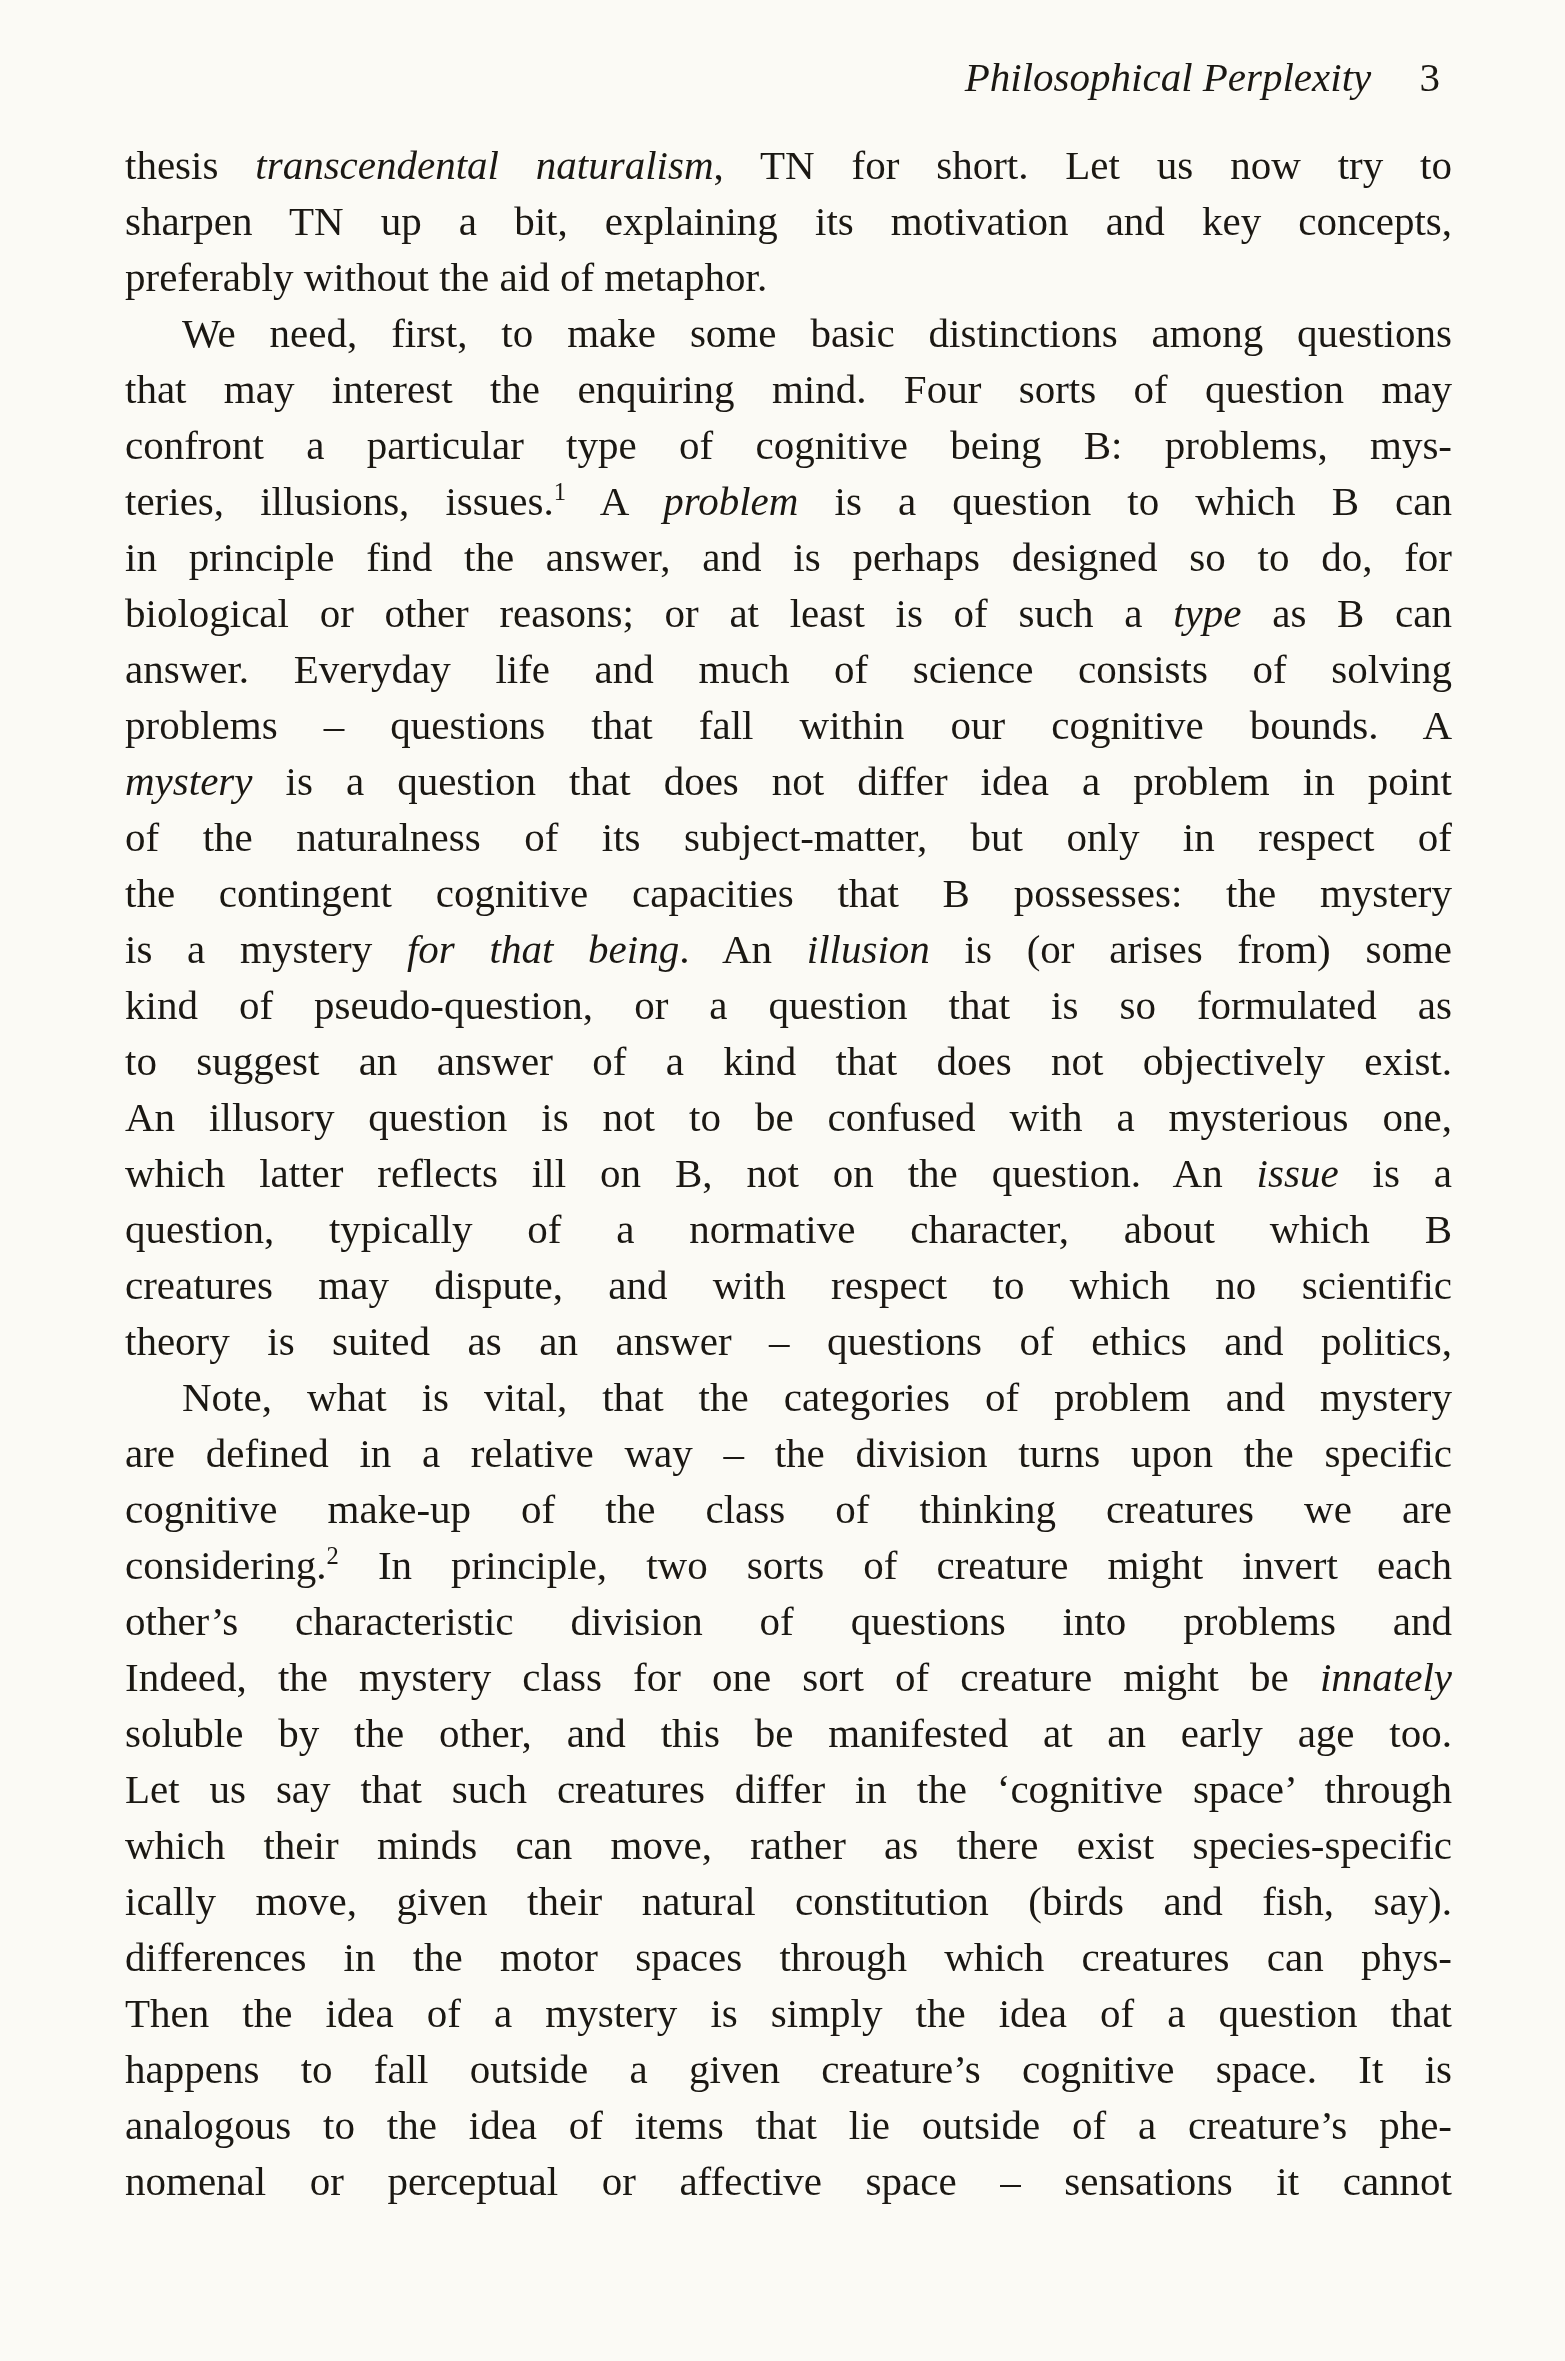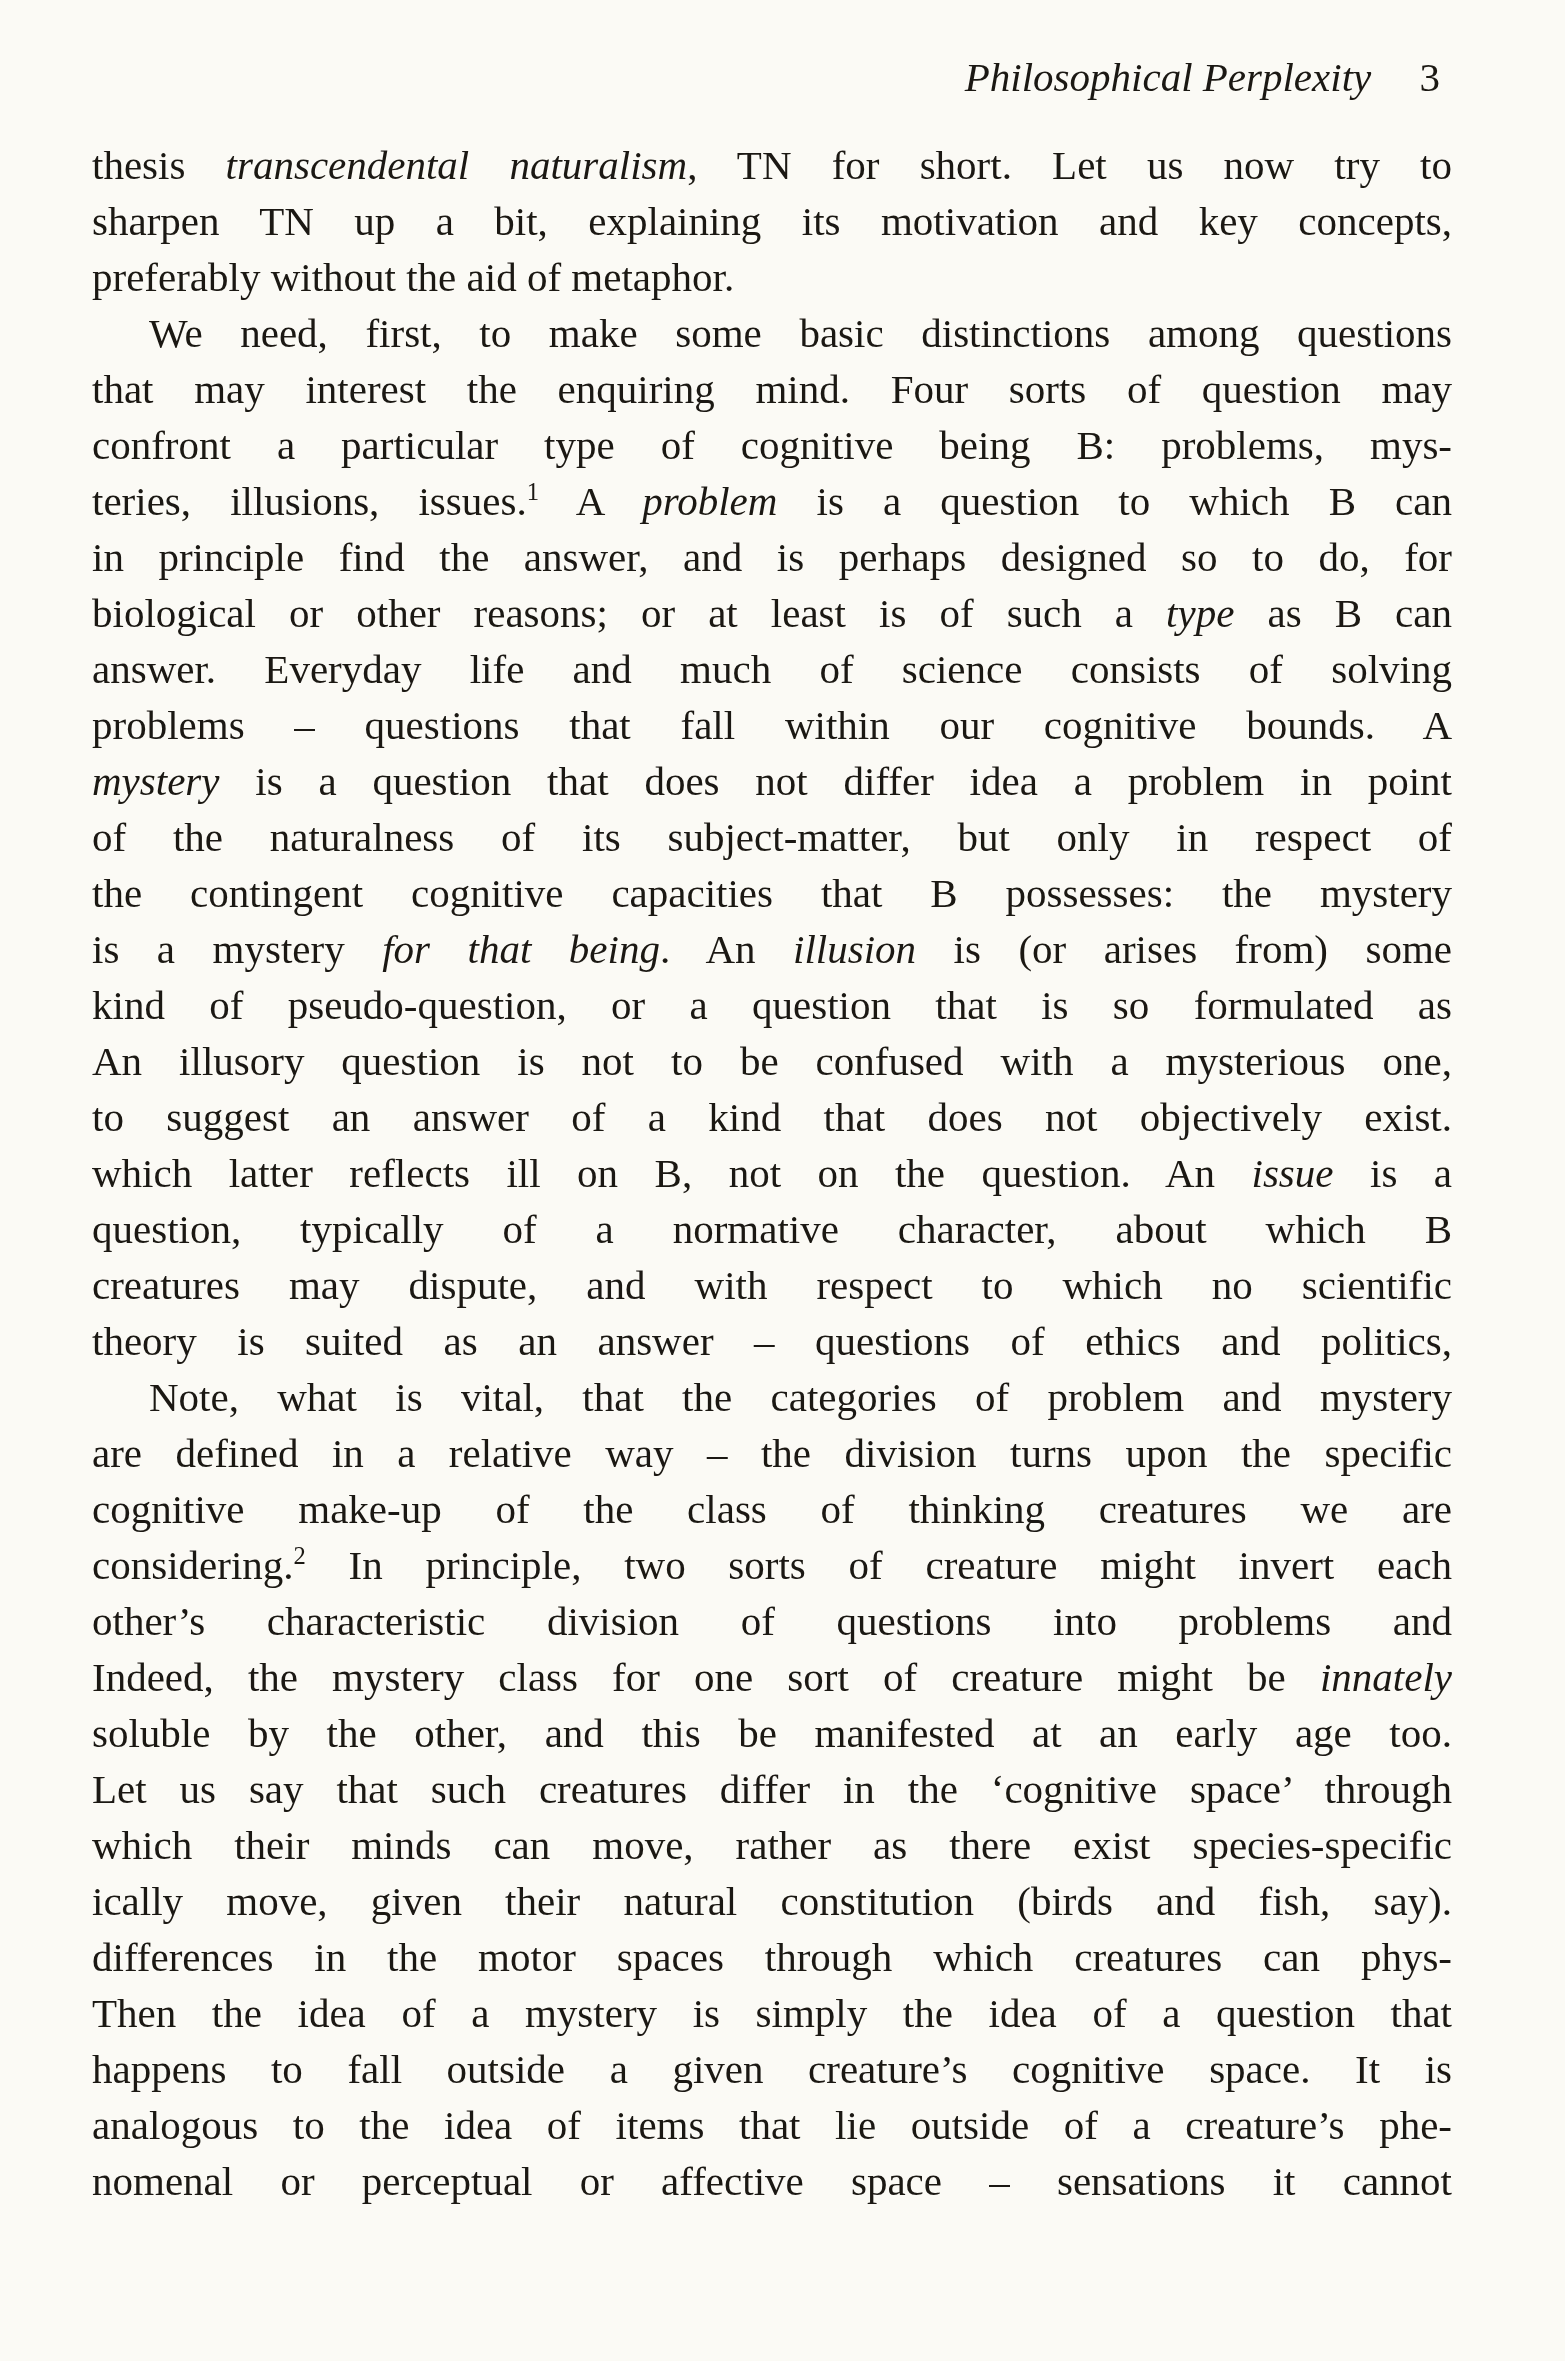--- a/index.html
+++ b/index.html
@@ -9,21 +9,21 @@
   }
   .page {
     position: relative;
     width: 1565px;
     height: 2361px;
     margin: 0 auto;
     background: #fbfaf5;
     color: #1b1813;
     font-family: "Liberation Serif", "DejaVu Serif", serif;
     box-sizing: border-box;
-    padding: 49px 125px 0 80px;
+    padding: 49px 125px 0 113px;
     overflow: hidden;
   }
   .running-header {
     font-size: 41px;
     line-height: 56px;
     text-align: right;
     margin-bottom: 32px;
     white-space: nowrap;
   }
   .rh-title {
@@ -78,22 +78,22 @@
       <div class="line j"><span>teries, illusions, issues.</span><sup>1</sup><span> A </span><i>problem</i><span> is a question to which B can</span></div>
       <div class="line j"><span>in principle find the answer, and is perhaps designed so to do, for</span></div>
       <div class="line j"><span>biological or other reasons; or at least is of such a </span><i>type</i><span> as B can</span></div>
       <div class="line j"><span>answer. Everyday life and much of science consists of solving</span></div>
       <div class="line j"><span>problems – questions that fall within our cognitive bounds. A</span></div>
       <div class="line j"><i>mystery</i><span> is a question that does not differ idea a problem in point</span></div>
       <div class="line j"><span>of the naturalness of its subject-matter, but only in respect of</span></div>
       <div class="line j"><span>the contingent cognitive capacities that B possesses: the mystery</span></div>
       <div class="line j"><span>is a mystery </span><i>for that being</i><span>. An </span><i>illusion</i><span> is (or arises from) some</span></div>
       <div class="line j"><span>kind of pseudo-question, or a question that is so formulated as</span></div>
+      <div class="line j"><span>to suggest an answer of a kind that does not objectively exist.</span></div>
       <div class="line j"><span>An illusory question is not to be confused with a mysterious one,</span></div>
-      <div class="line j"><span>to suggest an answer of a kind that does not objectively exist.</span></div>
       <div class="line j"><span>which latter reflects ill on B, not on the question. An </span><i>issue</i><span> is a</span></div>
       <div class="line j"><span>question, typically of a normative character, about which B</span></div>
       <div class="line j"><span>creatures may dispute, and with respect to which no scientific</span></div>
       <div class="line j"><span>theory is suited as an answer – questions of ethics and politics,</span></div>
       <div class="line j indent"><span>Note, what is vital, that the categories of problem and mystery</span></div>
       <div class="line j"><span>are defined in a relative way – the division turns upon the specific</span></div>
       <div class="line j"><span>cognitive make-up of the class of thinking creatures we are</span></div>
       <div class="line j"><span>considering.</span><sup>2</sup><span> In principle, two sorts of creature might invert each</span></div>
       <div class="line j"><span>other’s characteristic division of questions into problems and</span></div>
       <div class="line j"><span>Indeed, the mystery class for one sort of creature might be </span><i>innately</i></div>

